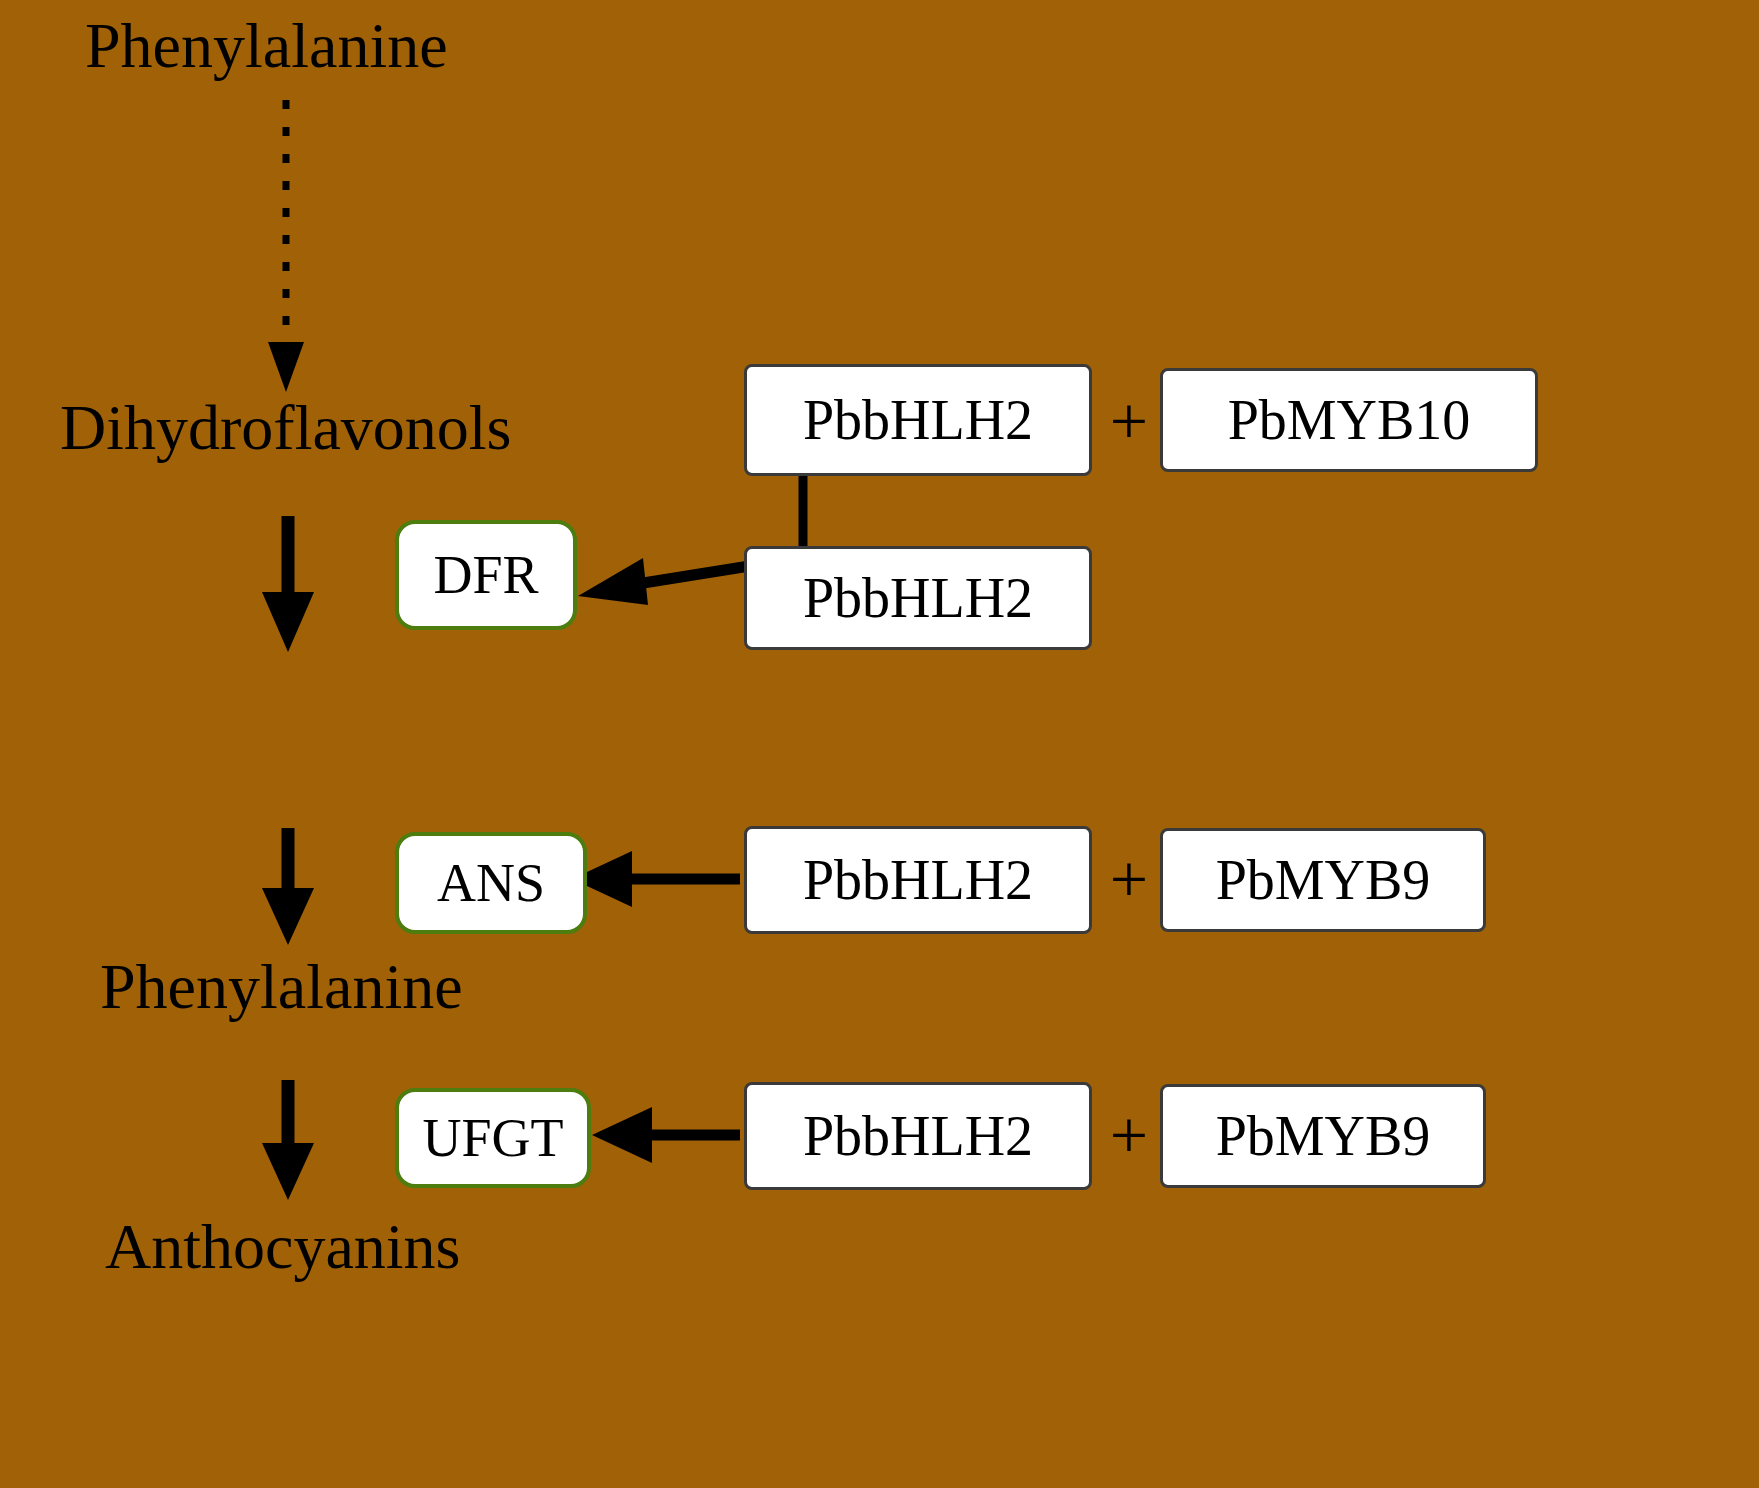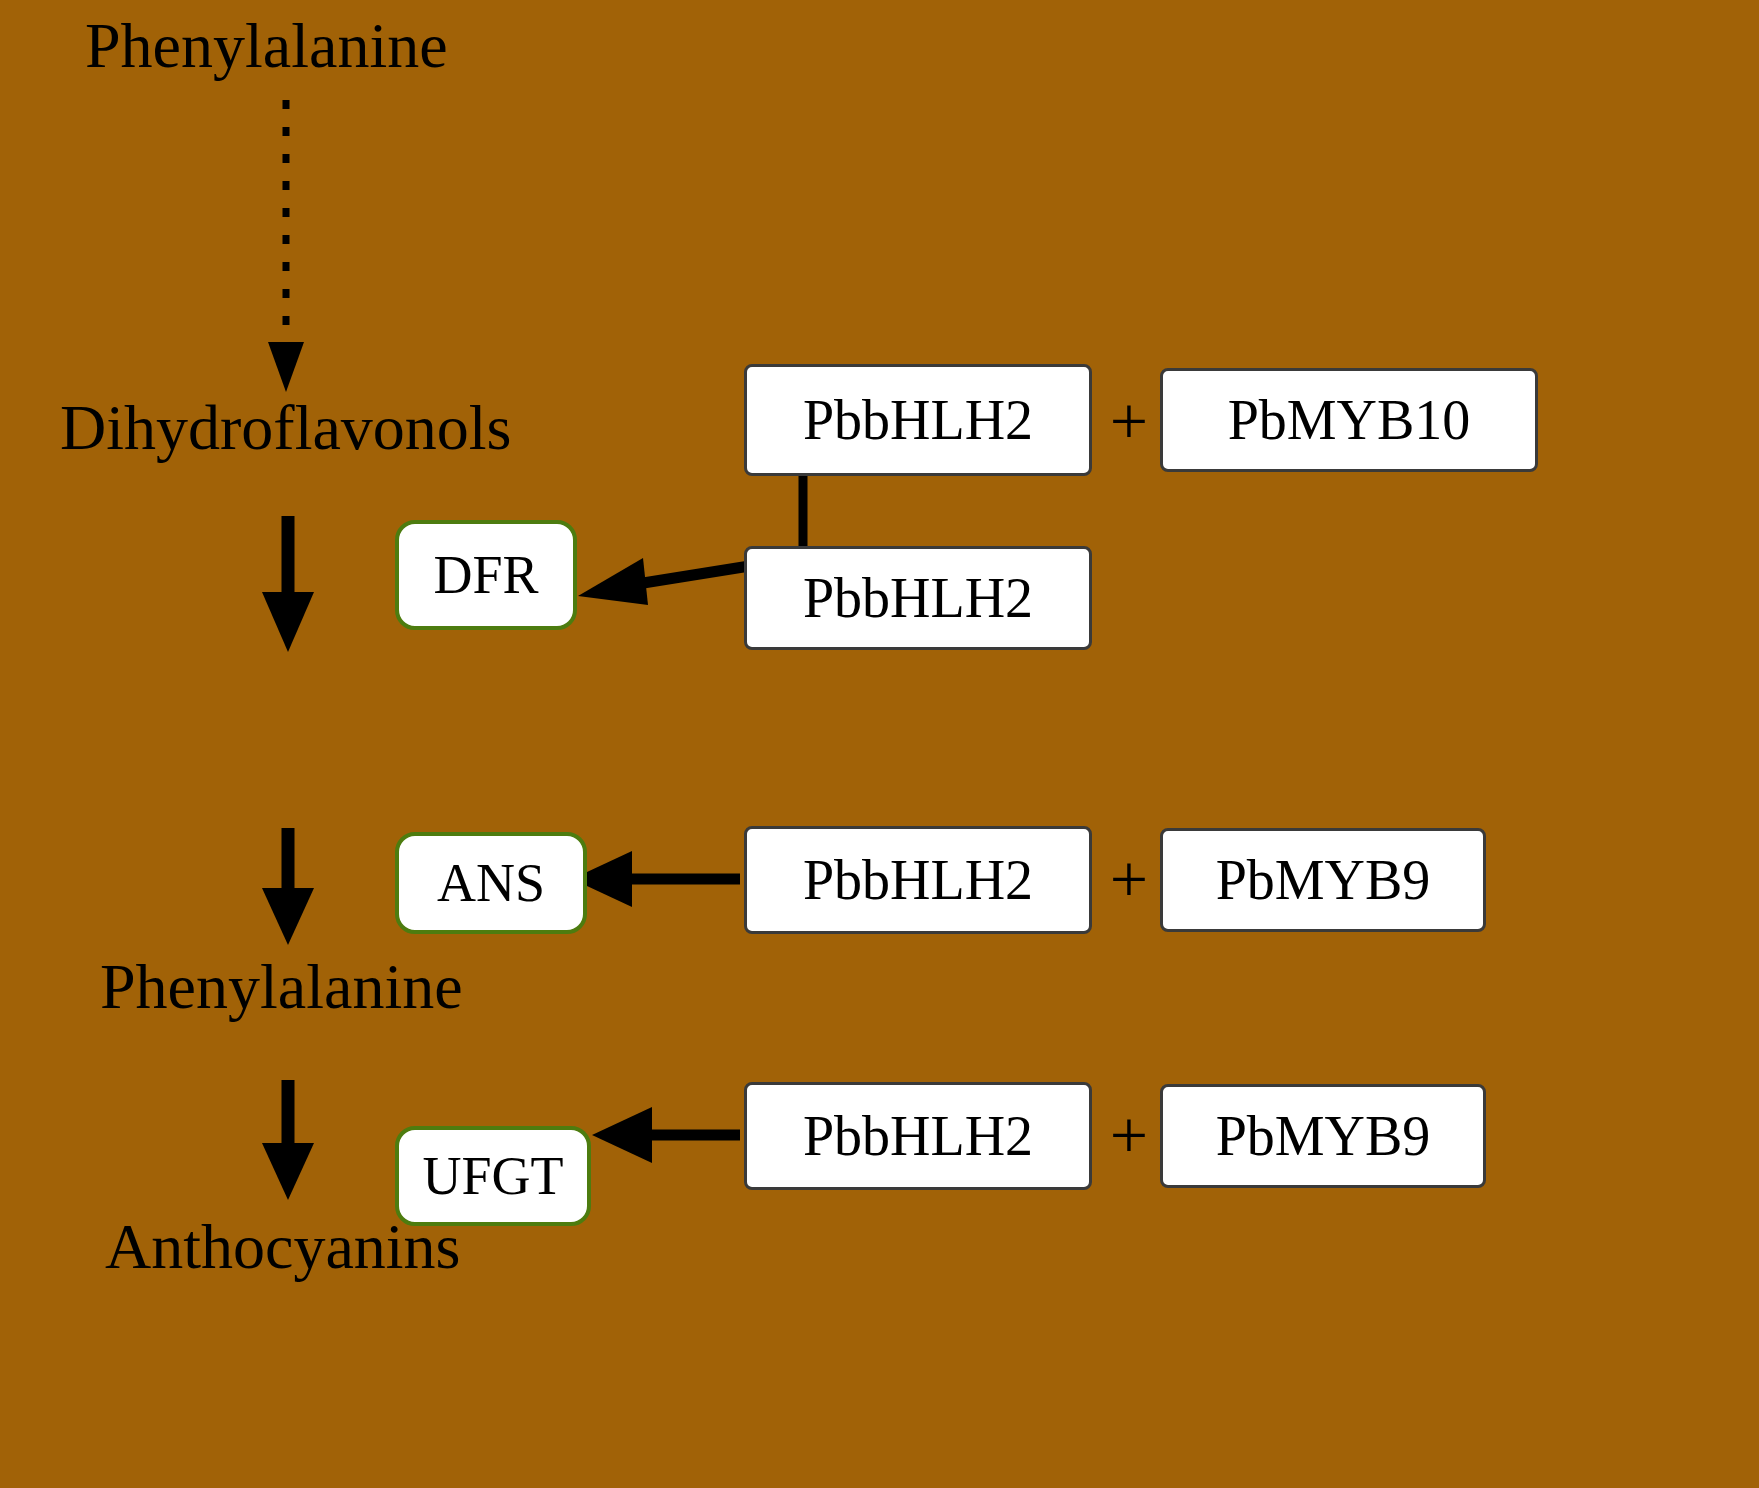--- a/index.html
+++ b/index.html
@@ -129,21 +129,21 @@
 
 
   <div class="metabolite" style="left:100px; top:955px;">Phenylalanine</div>
 
   <div class="metabolite" style="left:105px; top:1215px;">Anthocyanins</div>
 
   <div class="gene-box" style="left:395px; top:520px; width:182px; height:110px;">DFR</div>
 
   <div class="gene-box" style="left:395px; top:832px; width:192px; height:102px;">ANS</div>
 
-  <div class="gene-box" style="left:395px; top:1088px; width:196px; height:100px;margin-top:38px;">UFGT</div>
+  <div class="gene-box" style="left:395px; top:1088px; width:196px; height:100px;">UFGT</div>
 
   <div class="tf-box" style="left:744px; top:364px; width:348px; height:112px;">PbbHLH2</div>
 
   <div class="plus-sign" style="left:1100px; top:390px; width:58px; height:62px;">+</div>
 
   <div class="tf-box" style="left:1160px; top:368px; width:378px; height:104px;">PbMYB10</div>
 
   <div class="tf-box" style="left:744px; top:546px; width:348px; height:104px;">PbbHLH2</div>
 
   <div class="tf-box" style="left:744px; top:826px; width:348px; height:108px;">PbbHLH2</div>

